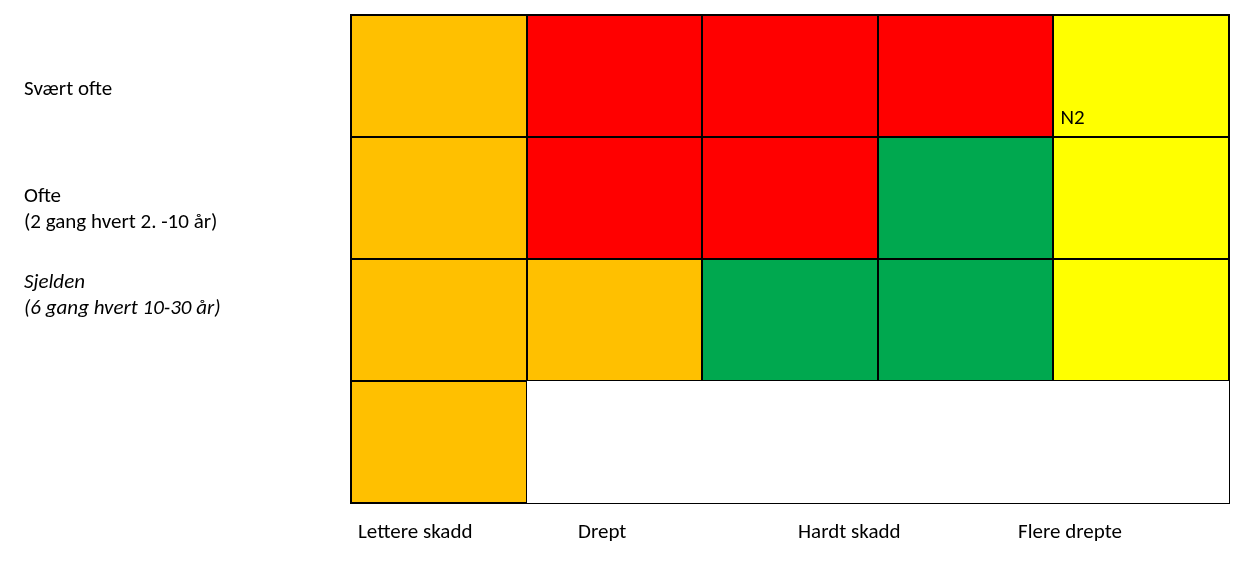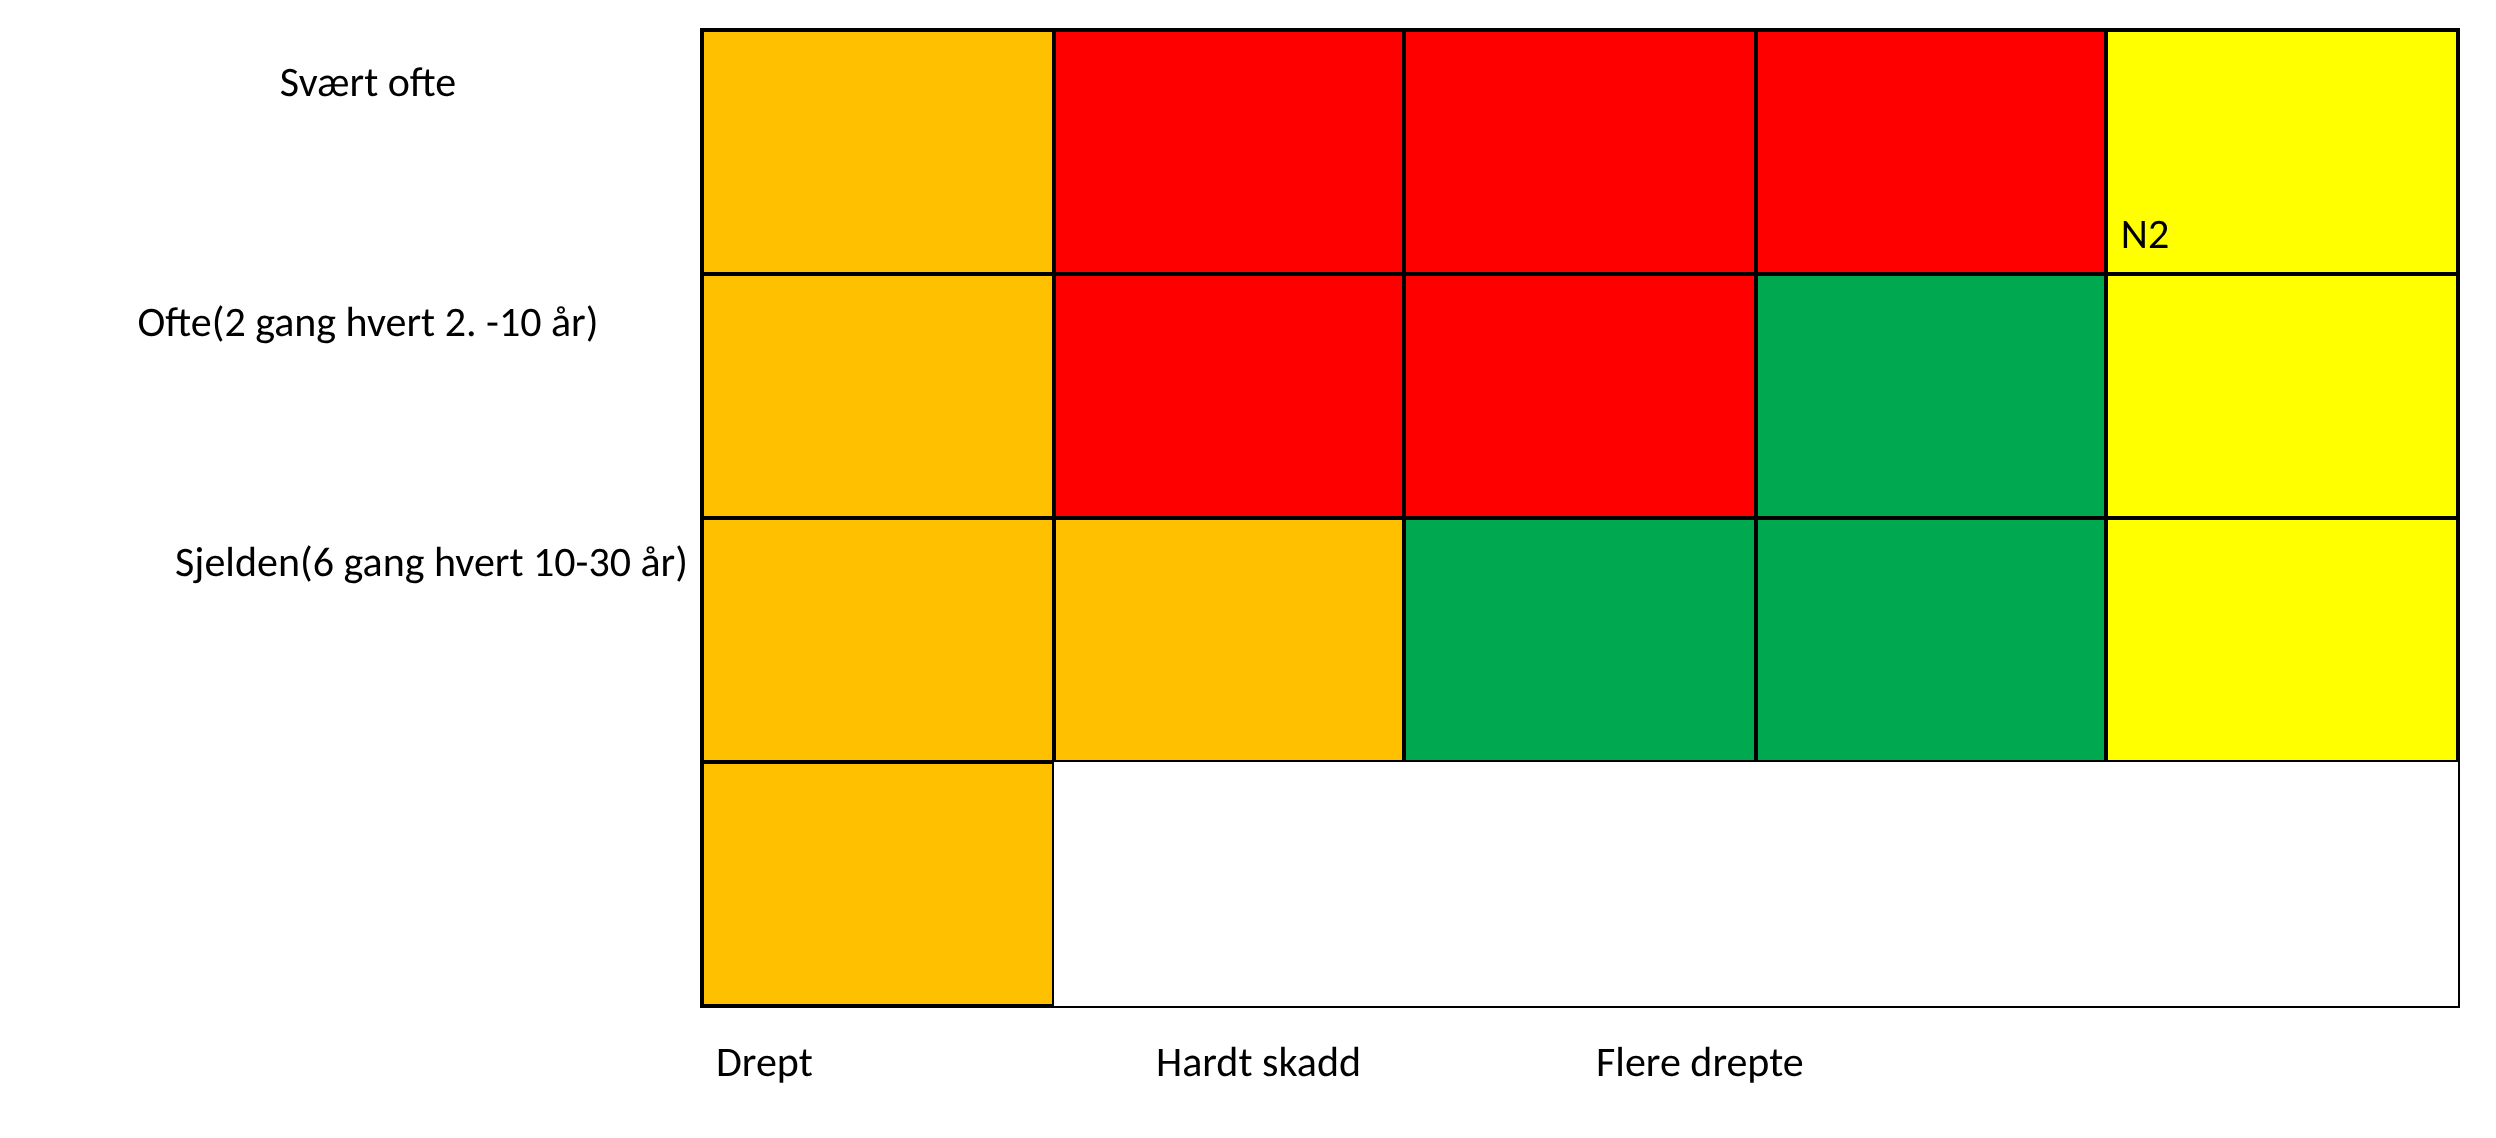--- a/index.html
+++ b/index.html
@@ -17,26 +17,26 @@
   }
   .row-labels {
     position: absolute;
     left: 24px;
     top: 28px;
     width: 320px;
   }
   .row-label {
     height: 120px;
     display: flex;
-    flex-direction: row;
+    flex-direction: column;
     justify-content: center;
     line-height: 1.25;
   }
   .row-label.r2 { justify-content: center; }
-  .row-label.r3 { justify-content: flex-end; }
+  .row-label.r3 { justify-content: flex-start; font-style: italic; }
   .row-label.r4 { justify-content: flex-end; padding-bottom: 18px; box-sizing: border-box; }
   .grid {
     position: absolute;
     left: 350px;
     top: 14px;
     width: 880px;
     height: 490px;
     border: 1px solid #000000;
     box-sizing: border-box;
     display: grid;
@@ -100,18 +100,19 @@
       <div class="cell" style="background: rgb(255, 255, 0);"></div>
       <div class="cell" style="background: rgb(255, 192, 0);"></div>
       <div class="cell" style="background: rgb(255, 192, 0);"></div>
       <div class="cell" style="background: rgb(0, 168, 79);"></div>
       <div class="cell" style="background: rgb(0, 168, 79);"></div>
       <div class="cell" style="background: rgb(255, 255, 0);"></div>
       <div class="cell" style="background: rgb(255, 192, 0);"></div>
     </div>
 
   <div class="col-labels">
+    <div class="col-label">Lettere skadd</div>
     <div class="col-label">Drept</div>
     <div class="col-label">Hardt skadd</div>
     <div class="col-label">Flere drepte</div>
   </div>
 
 </div>
 
 </body></html>

